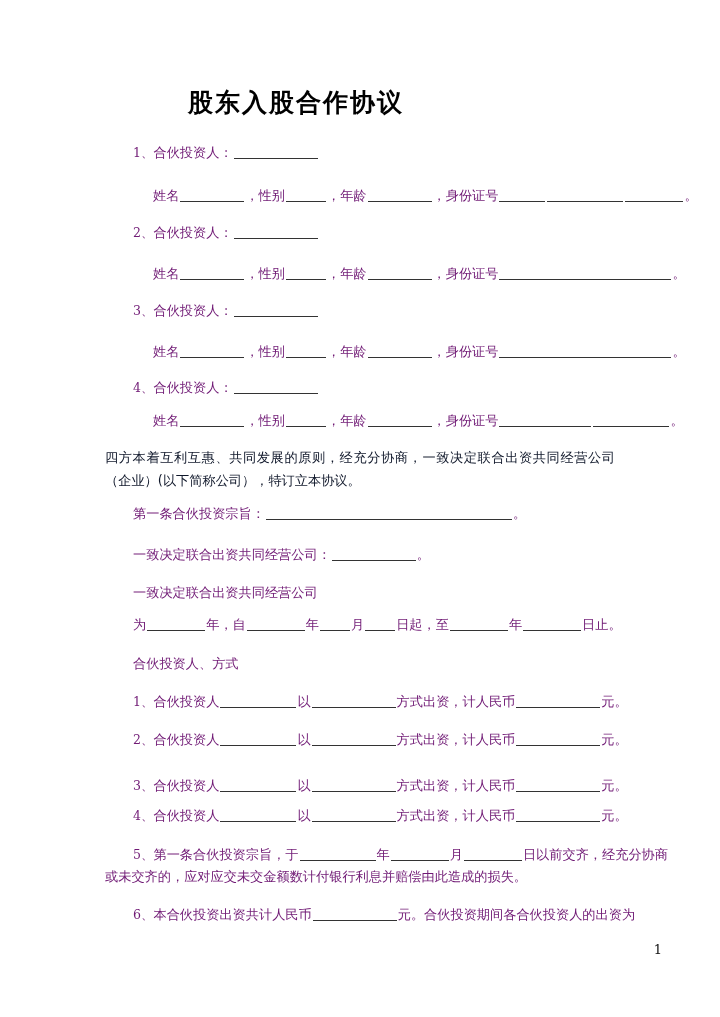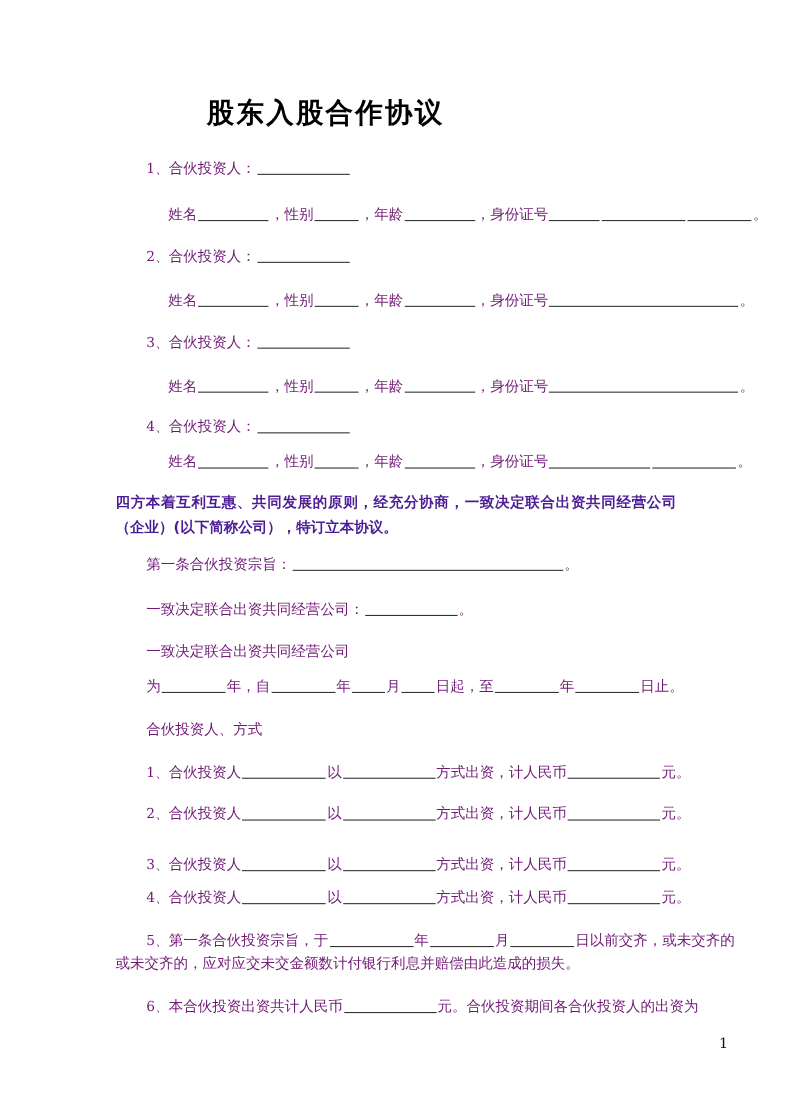--- a/index.html
+++ b/index.html
@@ -40,23 +40,22 @@
     position: absolute;
     font-size: 13.2px;
     line-height: 19px;
     color: #701a75;
     white-space: nowrap;
   }
   .para {
     position: absolute;
     font-size: 13.2px;
     line-height: 23px;
-    color: #4c1d95;
+    color: #0f172a;
     text-align: justify;
-    font-weight: bold;
   }
 
   
   .u {
     display: inline-block;
     border-bottom: 1.2px solid #333;
     vertical-align: -2px;
     height: 13px;
     margin: 0 1px;
   }
@@ -150,21 +149,21 @@
 
   <div class="line" style="left:133px; top:776px;">
     <span class="num">3、</span><span>合伙投资人</span><span class="u w76"></span><span>以</span><span class="u w84"></span><span>方式出资，计人民币</span><span class="u w84"></span><span>元。</span>
   </div>
 
   <div class="line" style="left:133px; top:806px;">
     <span class="num">4、</span><span>合伙投资人</span><span class="u w76"></span><span>以</span><span class="u w84"></span><span>方式出资，计人民币</span><span class="u w84"></span><span>元。</span>
   </div>
 
   <div class="line" style="left:133px; top:845px;">
-    <span class="num">5、</span><span>第一条合伙投资宗旨，于</span><span class="u w76"></span><span>年</span><span class="u w58"></span><span>月</span><span class="u w58"></span><span>日以前交齐，或未交齐的</span>
+    <span class="num">5、</span><span>第一条合伙投资宗旨，于</span><span class="u w76"></span><span>年</span><span class="u w58"></span><span>月</span><span class="u w58"></span><span>日以前交齐，经充分协商</span>
   </div>
   <div class="line" style="left:105px; top:867px;">或未交齐的，应对应交未交金额数计付银行利息并赔偿由此造成的损失。</div>
 
   <div class="line" style="left:133px; top:905px;">
     <span class="num">6、</span><span>本合伙投资出资共计人民币</span><span class="u w84"></span><span>元。合伙投资期间各合伙投资人的出资为</span>
   </div>
 
   <div class="page-number">1</div>
 
 </div>

